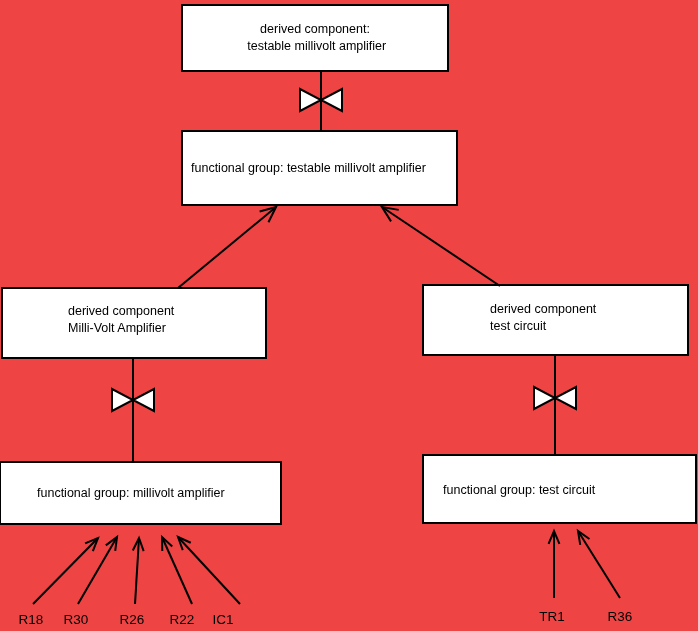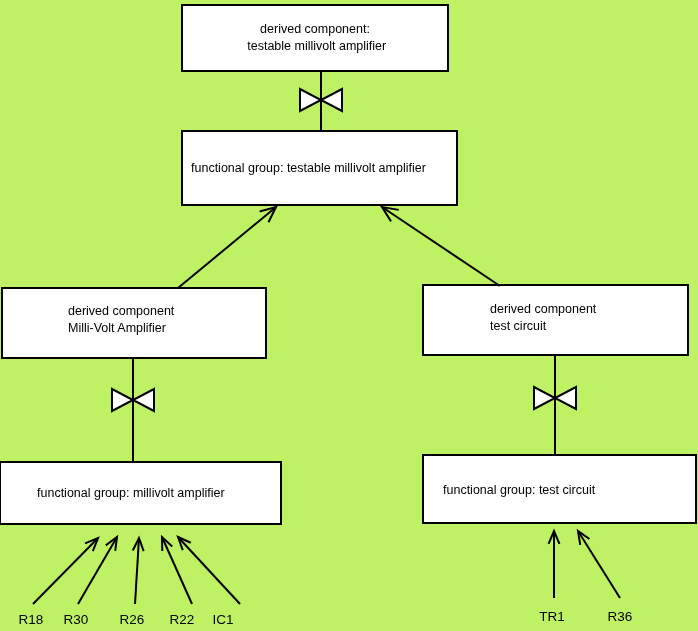--- a/index.html
+++ b/index.html
@@ -5,21 +5,21 @@
 <style>
   html, body {
     margin: 0;
     padding: 0;
     background: #ffffff;
   }
   #diagram-root {
     position: relative;
     width: 698px;
     height: 631px;
-    background: #bef264;
+    background: #ef4444;
     overflow: hidden;
     font-family: "Liberation Sans", sans-serif;
   }
   svg#diagram-canvas {
     position: absolute;
     top: 0;
     left: 0;
     width: 698px;
     height: 631px;
     display: block;

